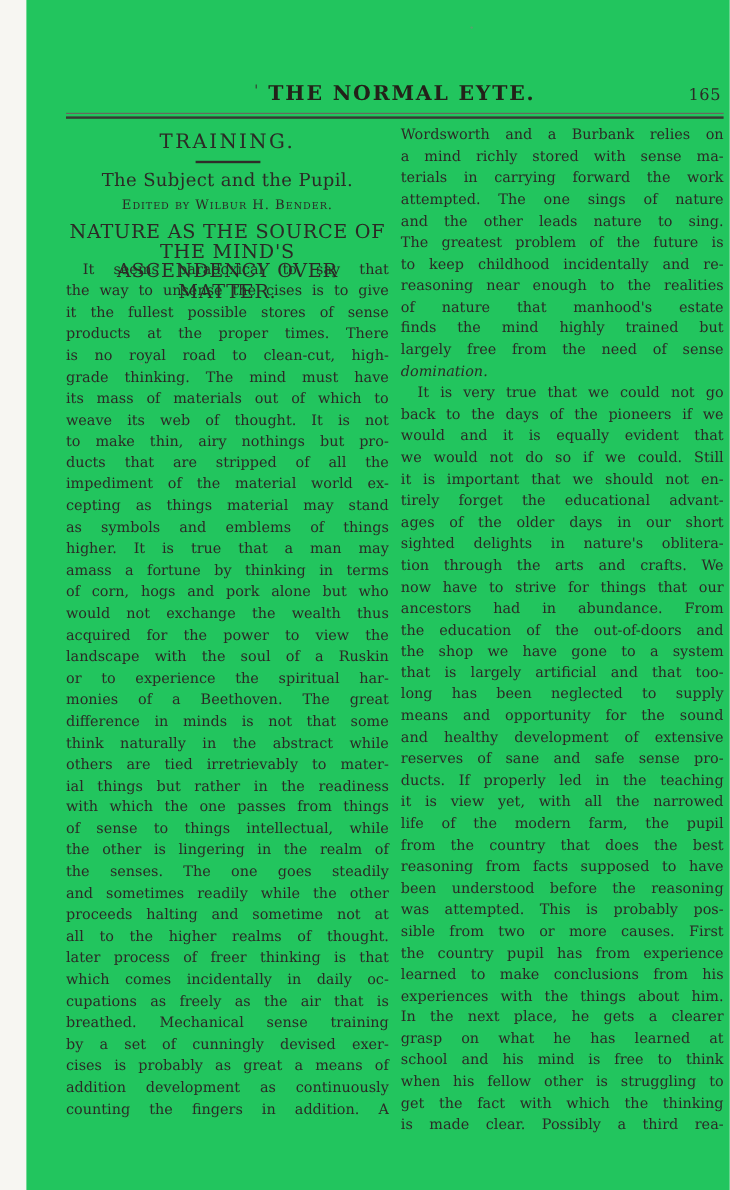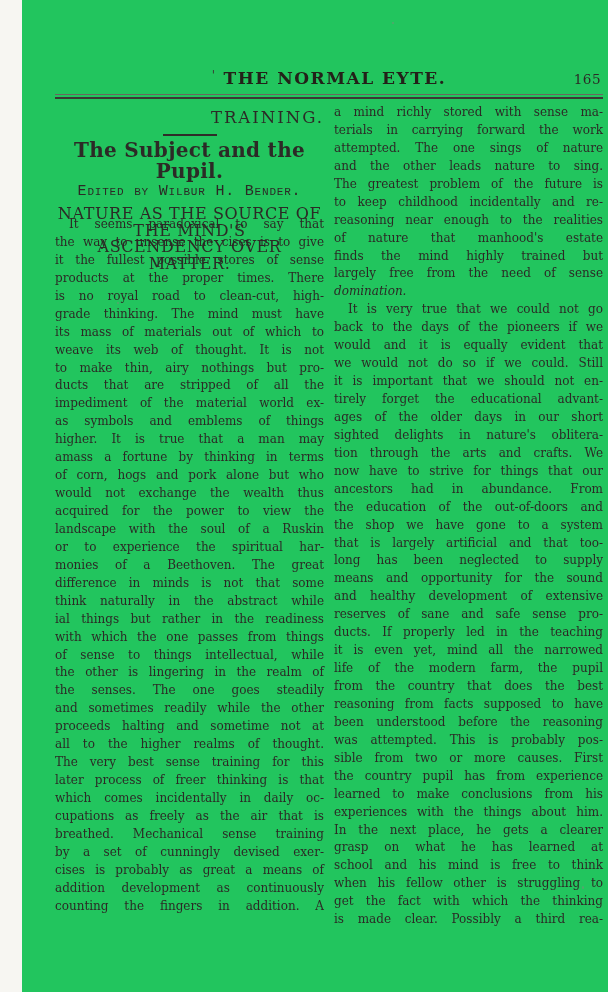--- a/index.html
+++ b/index.html
@@ -24,24 +24,24 @@
     height:2px;
     border-top:1px solid #6a675f;
     border-bottom:2.5px solid #3a3833;
   }
 
   
   .columns { display:flex; gap:10px; margin-top:5px; }
   .col { width:269px; }
 
   .sec-head { height:112px; text-align:center; }
-  .sec-title { margin:0; padding-top:3px; font-size:16.5px; font-weight:normal; letter-spacing:2px; line-height:21px;text-align:right; }
+  .sec-title { margin:0; padding-top:3px; font-size:16.5px; font-weight:normal; letter-spacing:2px; line-height:21px; }
   .short-rule { width:54px; border:0; border-top:2px solid #2f2d29; margin:6px auto 4px; }
-  .article-title { margin:0; font-size:20px; font-weight:bold; letter-spacing:.3px; line-height:21px; }
-  .byline { font-variant:small-caps; font-size:15px; line-height:16px; margin-top:2px; letter-spacing:.8px;font-family:Liberation Mono, monospace; }
+  .article-title { margin:0; font-size:15px; font-weight:normal; letter-spacing:.3px; line-height:21px; }
+  .byline { font-variant:small-caps; font-size:11px; line-height:16px; margin-top:2px; letter-spacing:.8px; }
   .subtitle { font-size:16px; line-height:16.5px; margin-top:6px; letter-spacing:.6px; }
 
   
   .body-text { font-size:12px; }
   .tline {
     height:17.95px; line-height:17.95px;
     text-align:justify; text-align-last:justify;
     white-space:normal; overflow:visible;
   }
   .tline.indent { text-indent:14px; }
@@ -96,53 +96,55 @@
             <div class="tline">the way to unsense the cises is to give</div>
             <div class="tline">it the fullest possible stores of sense</div>
             <div class="tline">products at the proper times. There</div>
             <div class="tline">is no royal road to clean-cut, high-</div>
             <div class="tline">grade thinking. The mind must have</div>
             <div class="tline">its mass of materials out of which to</div>
             <div class="tline">weave its web of thought. It is not</div>
             <div class="tline">to make thin, airy nothings but pro-</div>
             <div class="tline">ducts that are stripped of all the</div>
             <div class="tline">impediment of the material world ex-</div>
+            <div class="tline">cepting as things material may stand</div>
             <div class="tline">as symbols and emblems of things</div>
             <div class="tline">higher. It is true that a man may</div>
             <div class="tline">amass a fortune by thinking in terms</div>
             <div class="tline">of corn, hogs and pork alone but who</div>
             <div class="tline">would not exchange the wealth thus</div>
             <div class="tline">acquired for the power to view the</div>
             <div class="tline">landscape with the soul of a Ruskin</div>
             <div class="tline">or to experience the spiritual har-</div>
             <div class="tline">monies of a Beethoven. The great</div>
             <div class="tline">difference in minds is not that some</div>
             <div class="tline">think naturally in the abstract while</div>
+            <div class="tline">others are tied irretrievably to mater-</div>
             <div class="tline">ial things but rather in the readiness</div>
             <div class="tline">with which the one passes from things</div>
             <div class="tline">of sense to things intellectual, while</div>
             <div class="tline">the other is lingering in the realm of</div>
             <div class="tline">the senses. The one goes steadily</div>
             <div class="tline">and sometimes readily while the other</div>
             <div class="tline">proceeds halting and sometime not at</div>
             <div class="tline">all to the higher realms of thought.</div>
-            <div class="tline">The very best sense training for this</div>
             <div class="tline">later process of freer thinking is that</div>
             <div class="tline">which comes incidentally in daily oc-</div>
             <div class="tline">cupations as freely as the air that is</div>
             <div class="tline">breathed. Mechanical sense training</div>
             <div class="tline">by a set of cunningly devised exer-</div>
             <div class="tline">cises is probably as great a means of</div>
             <div class="tline">addition development as continuously</div>
             <div class="tline">counting the fingers in addition. A</div>
           </div>
       </section>
 
       <section class="col">
         <div class="body-text" id="col-right">
+            <div class="tline">Wordsworth and a Burbank relies on</div>
             <div class="tline">a mind richly stored with sense ma-</div>
             <div class="tline">terials in carrying forward the work</div>
             <div class="tline">attempted. The one sings of nature</div>
             <div class="tline">and the other leads nature to sing.</div>
             <div class="tline">The greatest problem of the future is</div>
             <div class="tline">to keep childhood incidentally and re-</div>
             <div class="tline">reasoning near enough to the realities</div>
             <div class="tline">of nature that manhood's estate</div>
             <div class="tline">finds the mind highly trained but</div>
             <div class="tline">largely free from the need of sense</div>
@@ -159,21 +161,21 @@
             <div class="tline">now have to strive for things that our</div>
             <div class="tline">ancestors had in abundance. From</div>
             <div class="tline">the education of the out-of-doors and</div>
             <div class="tline">the shop we have gone to a system</div>
             <div class="tline">that is largely artificial and that too-</div>
             <div class="tline">long has been neglected to supply</div>
             <div class="tline">means and opportunity for the sound</div>
             <div class="tline">and healthy development of extensive</div>
             <div class="tline">reserves of sane and safe sense pro-</div>
             <div class="tline">ducts. If properly led in the teaching</div>
-            <div class="tline">it is even yet, mind all the narrowed</div>
+            <div class="tline">it is view yet, with all the narrowed</div>
             <div class="tline">life of the modern farm, the pupil</div>
             <div class="tline">from the country that does the best</div>
             <div class="tline">reasoning from facts supposed to have</div>
             <div class="tline">been understood before the reasoning</div>
             <div class="tline">was attempted. This is probably pos-</div>
             <div class="tline">sible from two or more causes. First</div>
             <div class="tline">the country pupil has from experience</div>
             <div class="tline">learned to make conclusions from his</div>
             <div class="tline">experiences with the things about him.</div>
             <div class="tline">In the next place, he gets a clearer</div>

